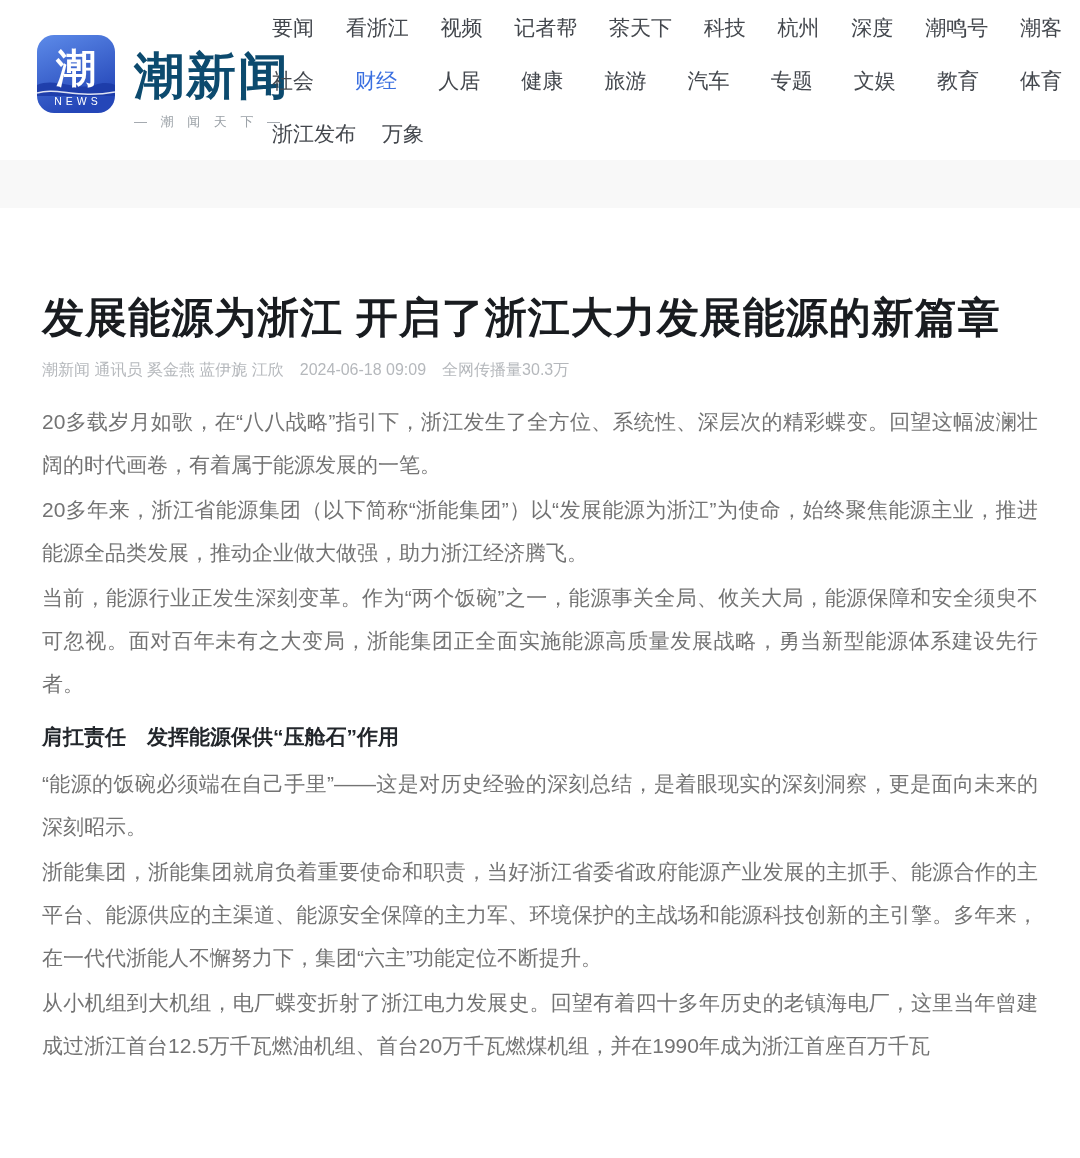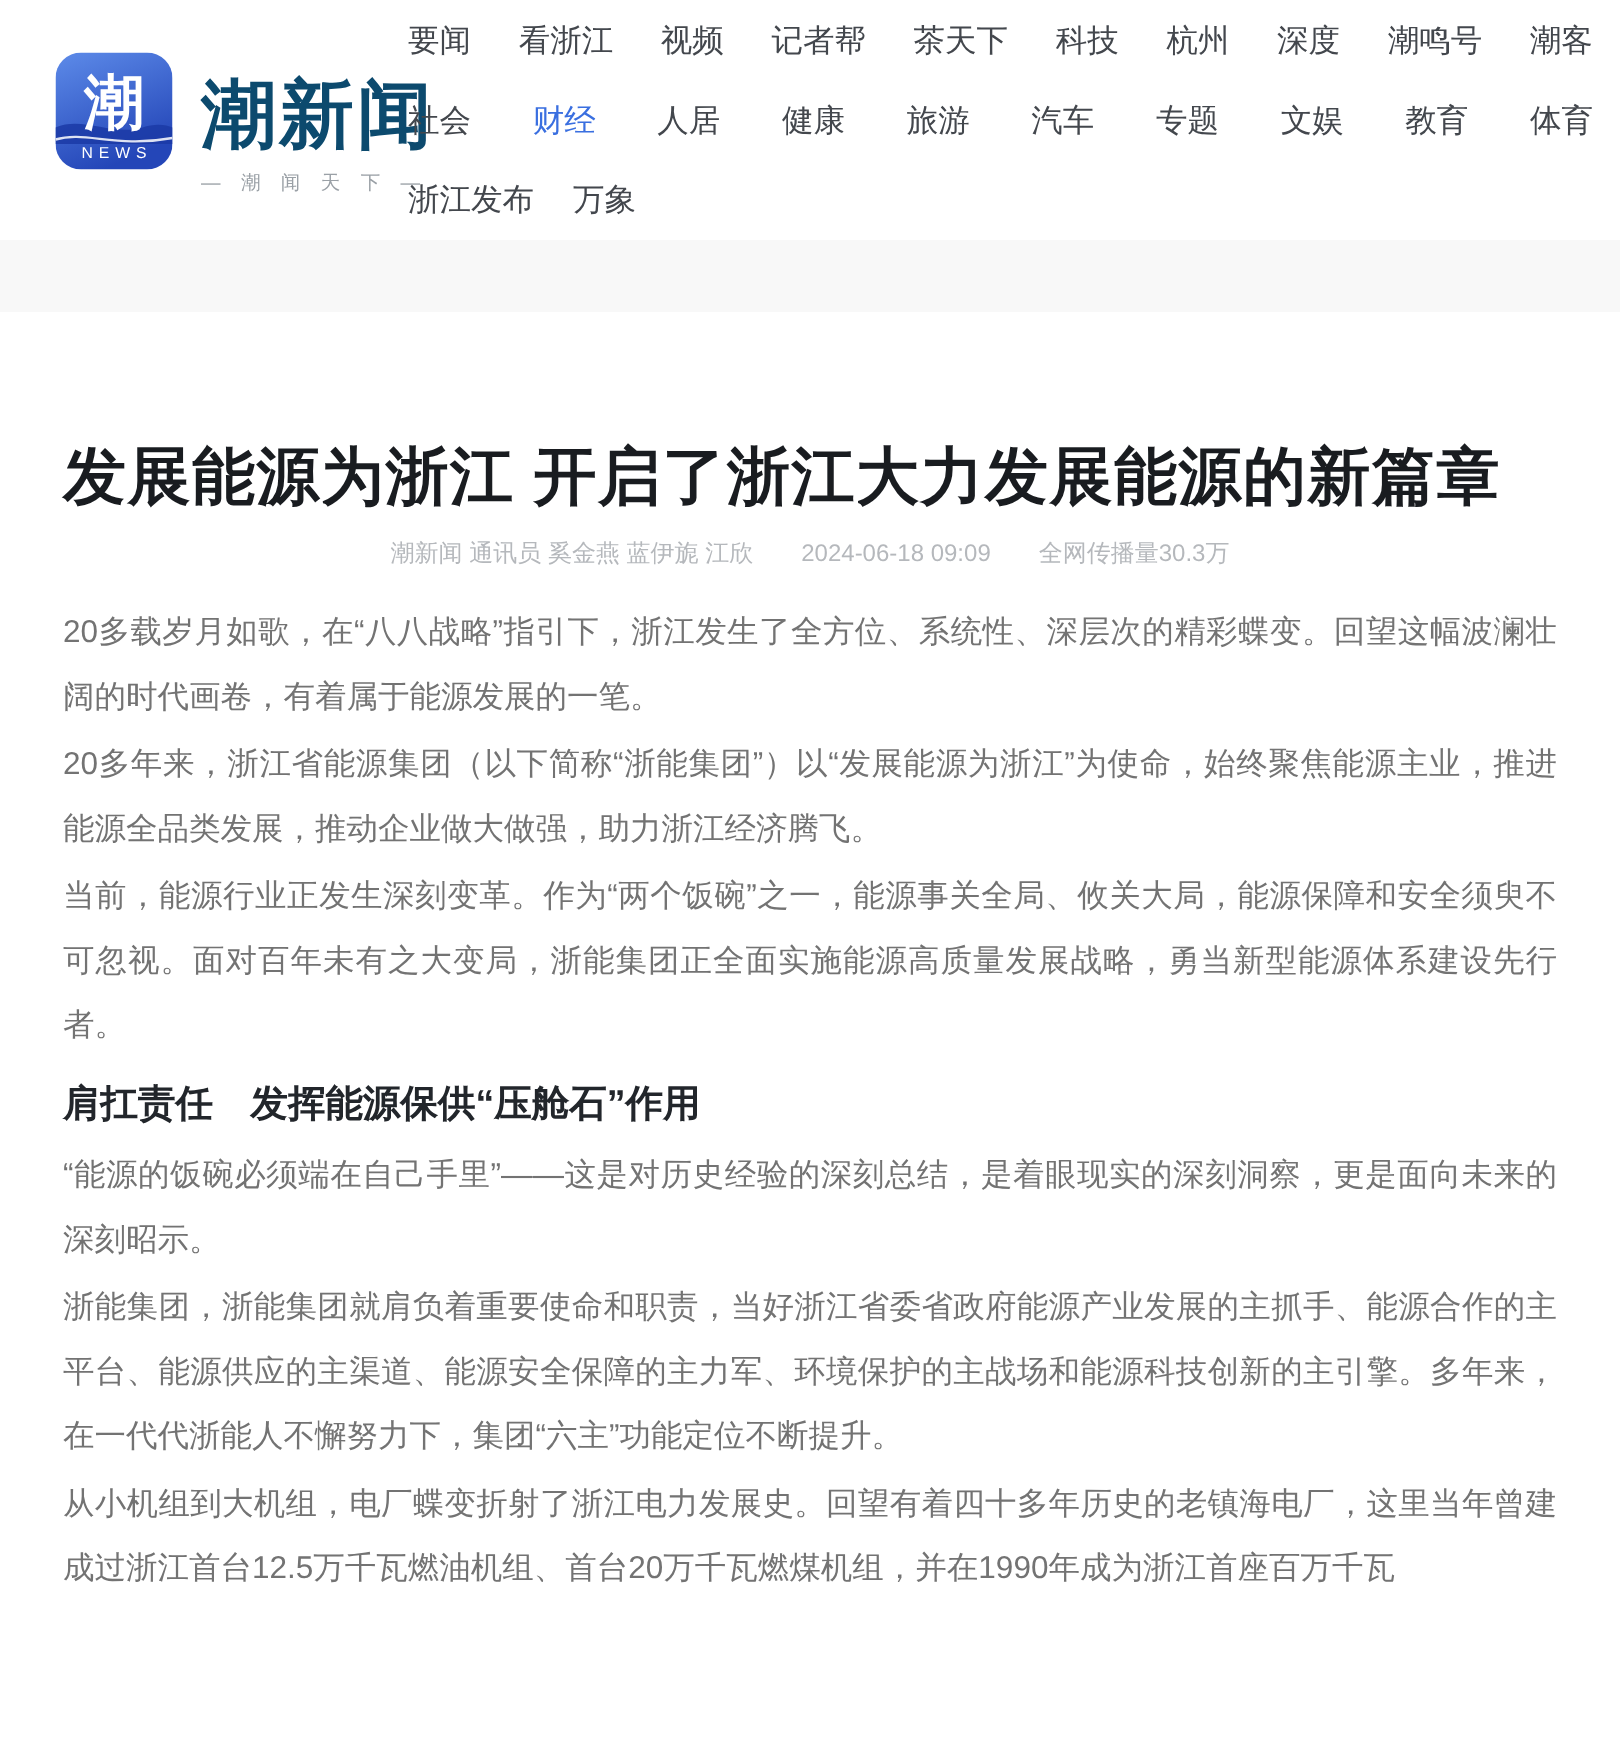--- a/index.html
+++ b/index.html
@@ -46,35 +46,34 @@
 
   
   .article { padding: 0 42px; }
   .article-title {
     margin: 0; padding-top: 84px;
     font-size: 42px; line-height: 52px; font-weight: 700;
     color: #191c20; letter-spacing: 1px;
   }
   .article-meta {
     margin-top: 15px;
-    display: flex; gap: 32px;
+    display: flex; gap: 16px;
     font-size: 16px; line-height: 22px; color: #b5b8bc;
     white-space: nowrap;
-    justify-content: center;
   }
   .article-body { margin-top: 19px; }
   .article-body p {
     margin: 0 0 2px 0;
     font-size: 21px; line-height: 43px;
     color: #737373;
     text-align: justify;
   }
   .article-body h2 {
     margin: 10px 0 4px 0;
-    font-size: 25px; line-height: 43px;
+    font-size: 21px; line-height: 43px;
     font-weight: 700; color: #22262b;
   }
 </style>
 </head>
 <body>
 
 <div class="page">
 
   <div class="header">
 

